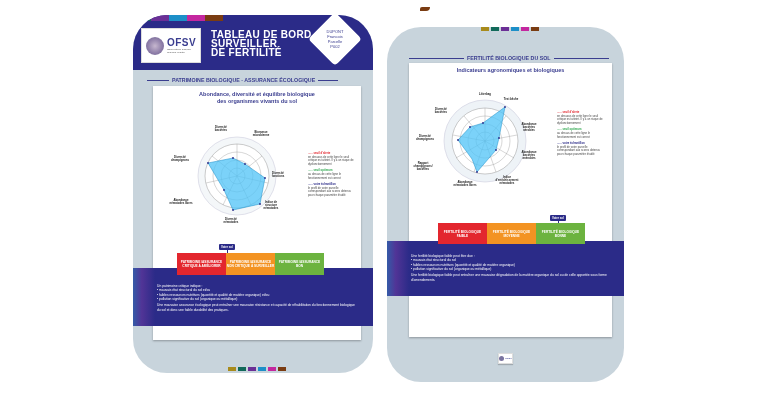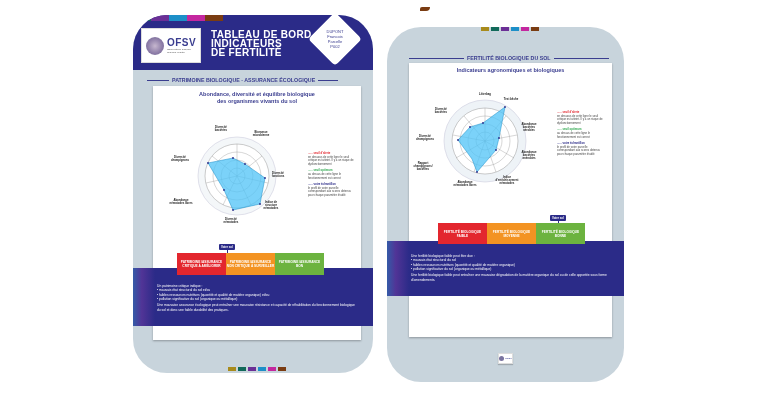--- a/index.html
+++ b/index.html
@@ -72,21 +72,21 @@
     </div>
     <div class="logo-box">
       <div class="logo-disc"></div>
       <div class="logo-text">
         <span class="logo-name">OFSV</span>
         <span class="logo-sub">Observatoire français des sols vivants</span>
       </div>
     </div>
     <div class="hdr-title">
       <div>TABLEAU DE BORD</div>
-      <div>INDICATEURS</div>
+      <div>SURVEILLER</div>
       <div>DE FERTILITÉ</div>
     </div>
   </div>
   <div class="diamond"></div>
   <div class="diamond-text">
     <div>DUPONT</div>
     <div>Francois</div>
     <div>Parcelle</div>
     <div>P002</div>
   </div>

